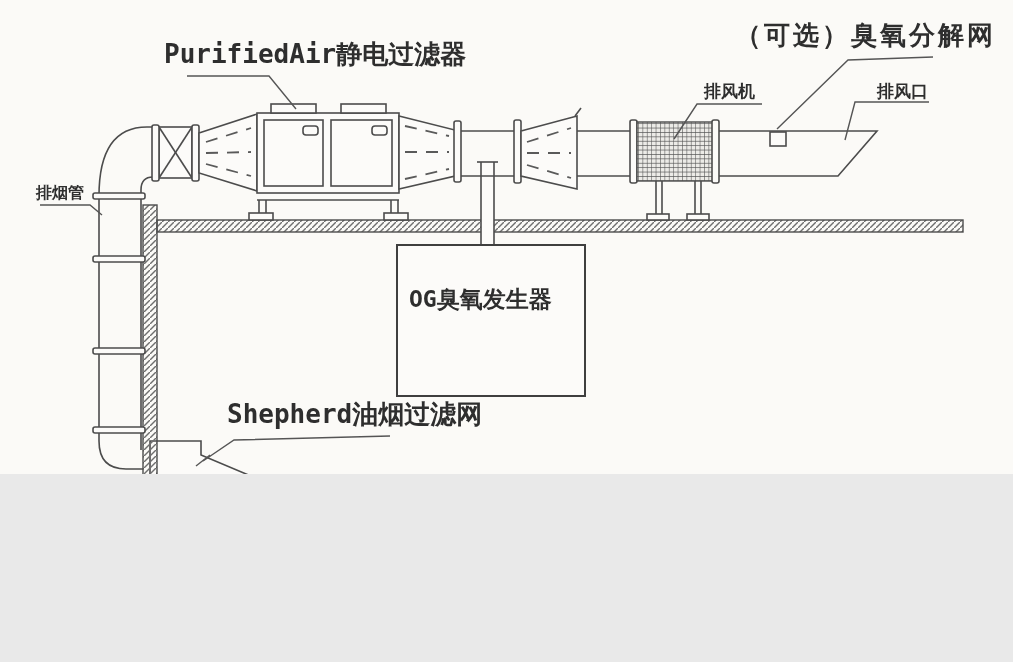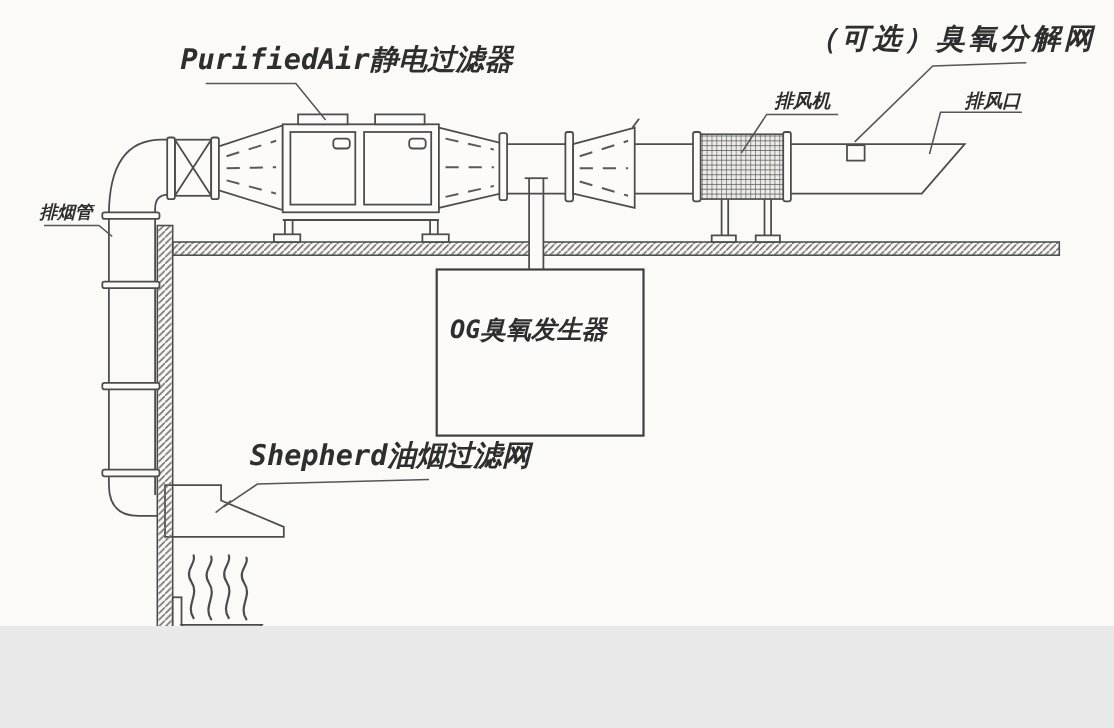--- a/index.html
+++ b/index.html
@@ -1,22 +1,21 @@
 <!DOCTYPE html>
 <html><head>
 <meta charset="utf-8">
 <style>
   html,body{margin:0;padding:0;background:#e9e9e9;}
   .stage{
     position:relative;
-    width:1013px;height:569px;
+    width:1013px;height:474px;
     background:#fbfaf7;
     overflow:hidden;
     font-family:"DejaVu Sans",sans-serif;
-    font-style:italic;
   }
   svg{position:absolute;left:0;top:0;}
   .ln{stroke:#4c4c4c;stroke-width:1.6;fill:none;}
   .fw{fill:#fcfbf9;stroke:#4c4c4c;stroke-width:1.6;}
   .fwn{fill:#fcfbf9;stroke:none;}
   .dash{stroke:#5a5a5a;stroke-width:1.8;fill:none;stroke-dasharray:12 9;}
   .leader{stroke:#555;stroke-width:1.4;fill:none;}
   .lbl{fill:#2e2e2e;font-weight:600;}
   .lbl-mix{font-family:"DejaVu Sans Mono","DejaVu Sans",sans-serif;}
   .lbl-cjk{font-family:"DejaVu Sans",sans-serif;}

